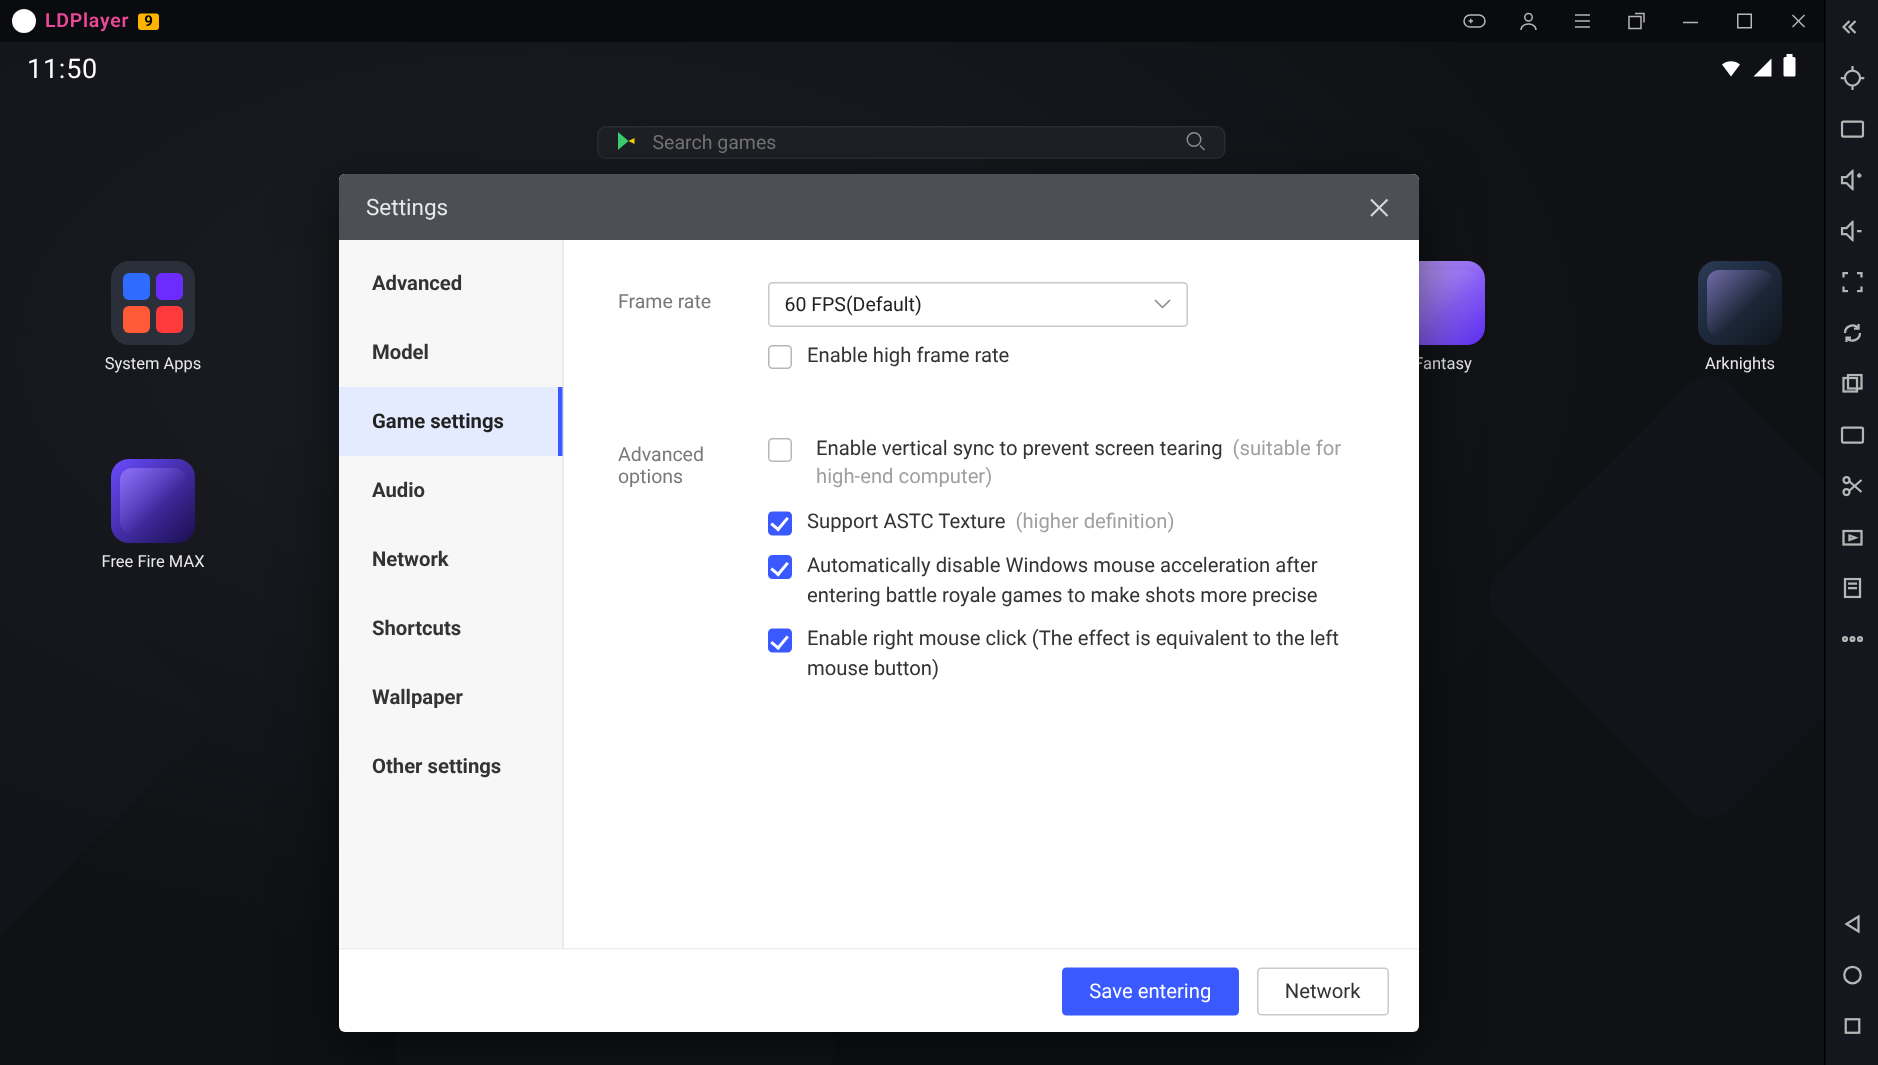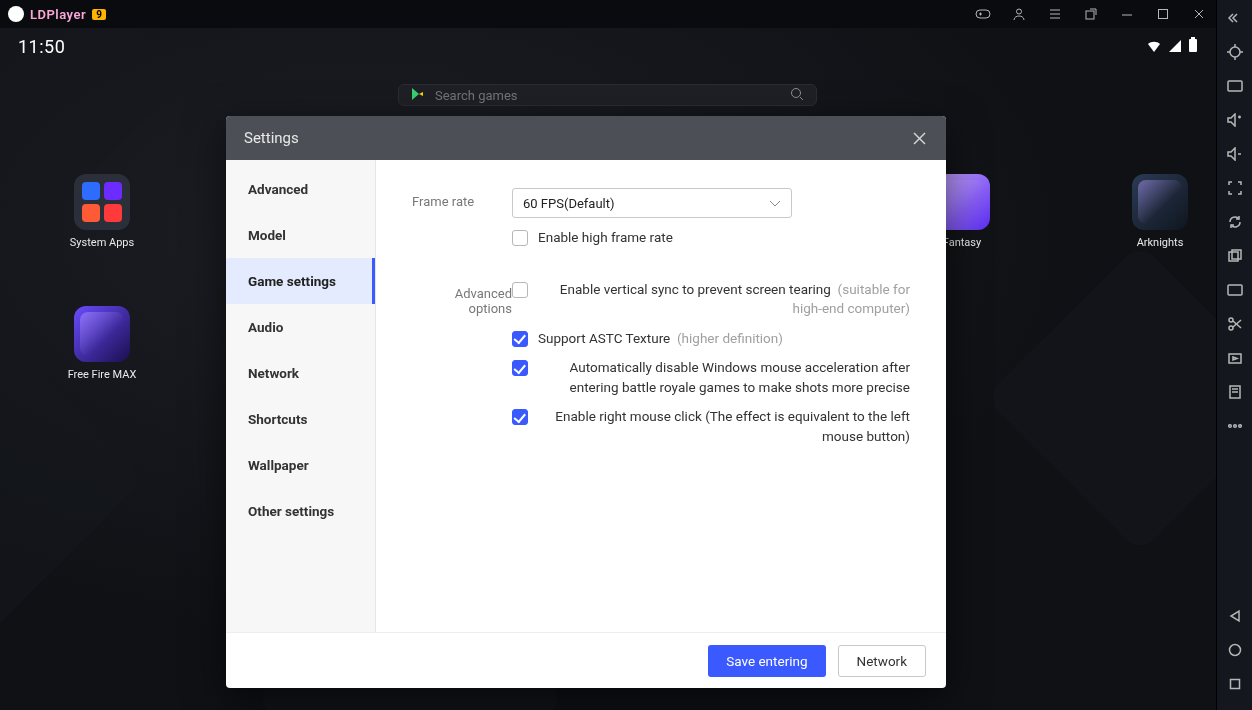--- a/index.html
+++ b/index.html
@@ -7,21 +7,21 @@
 
   
   .titlebar {
     height: 28px; width: 1216px;
     background: #090b0e;
     display: flex; align-items: center;
     padding: 0 8px;
     gap: 6px;
   }
   .titlebar .logo { width: 16px; height: 16px; border-radius: 50%; background:#fff; display:inline-block; }
-  .titlebar .brand { color:#f9a8d4; font-size:13px; font-weight:600; letter-spacing:0.5px; }
+  .titlebar .brand { color:#ec4899; font-size:13px; font-weight:600; letter-spacing:0.5px; }
   .titlebar .ver-badge { background:#ffb400; color:#000; font-size:10px; font-weight:700; padding:0 4px; border-radius:2px; }
   .titlebar .spacer { flex: 1; }
   .titlebar .win-icon { width:18px; height:18px; display:flex; align-items:center; justify-content:center; margin-left:12px; cursor:pointer; }
   .titlebar .win-icon svg { stroke:#b6b6b6; fill:none; }
 
   
   .right-rail {
     position:absolute; top:0; right:0; width:36px; height:710px;
     background:#14181e; border-left:1px solid #000;
     display:flex; flex-direction:column; align-items:center;
@@ -407,21 +407,21 @@
                 </svg>
             </span>
           </div>
           <div class="check-line">
             <span class="checkbox"></span>
             <span>Enable high frame rate</span>
           </div>
         </div>
       </div>
 
-      <div class="row" style="margin-top:8px;text-align:right;">
+      <div class="row" style="margin-top:18px;">
         <div class="lbl">Advanced options</div>
         <div class="body">
           <div class="check-line" style="margin-top:0;">
             <span class="checkbox"></span>
             <span>
               <span>Enable vertical sync to prevent screen tearing</span>
               &nbsp;<span class="hint">(suitable for high-end computer)</span>
             </span>
           </div>
           <div class="check-line">

